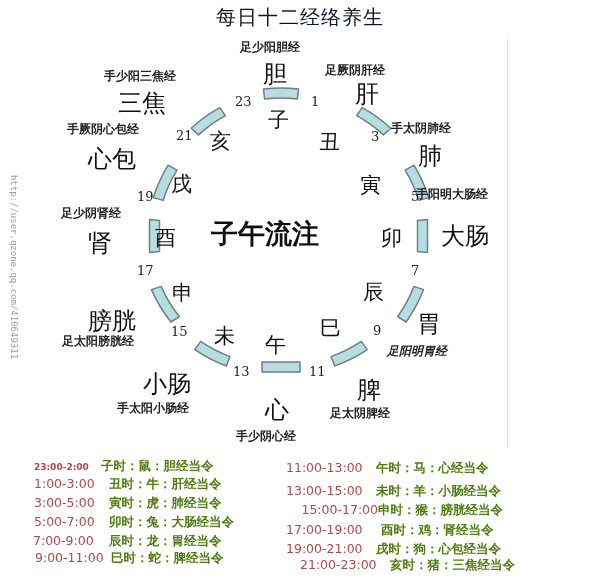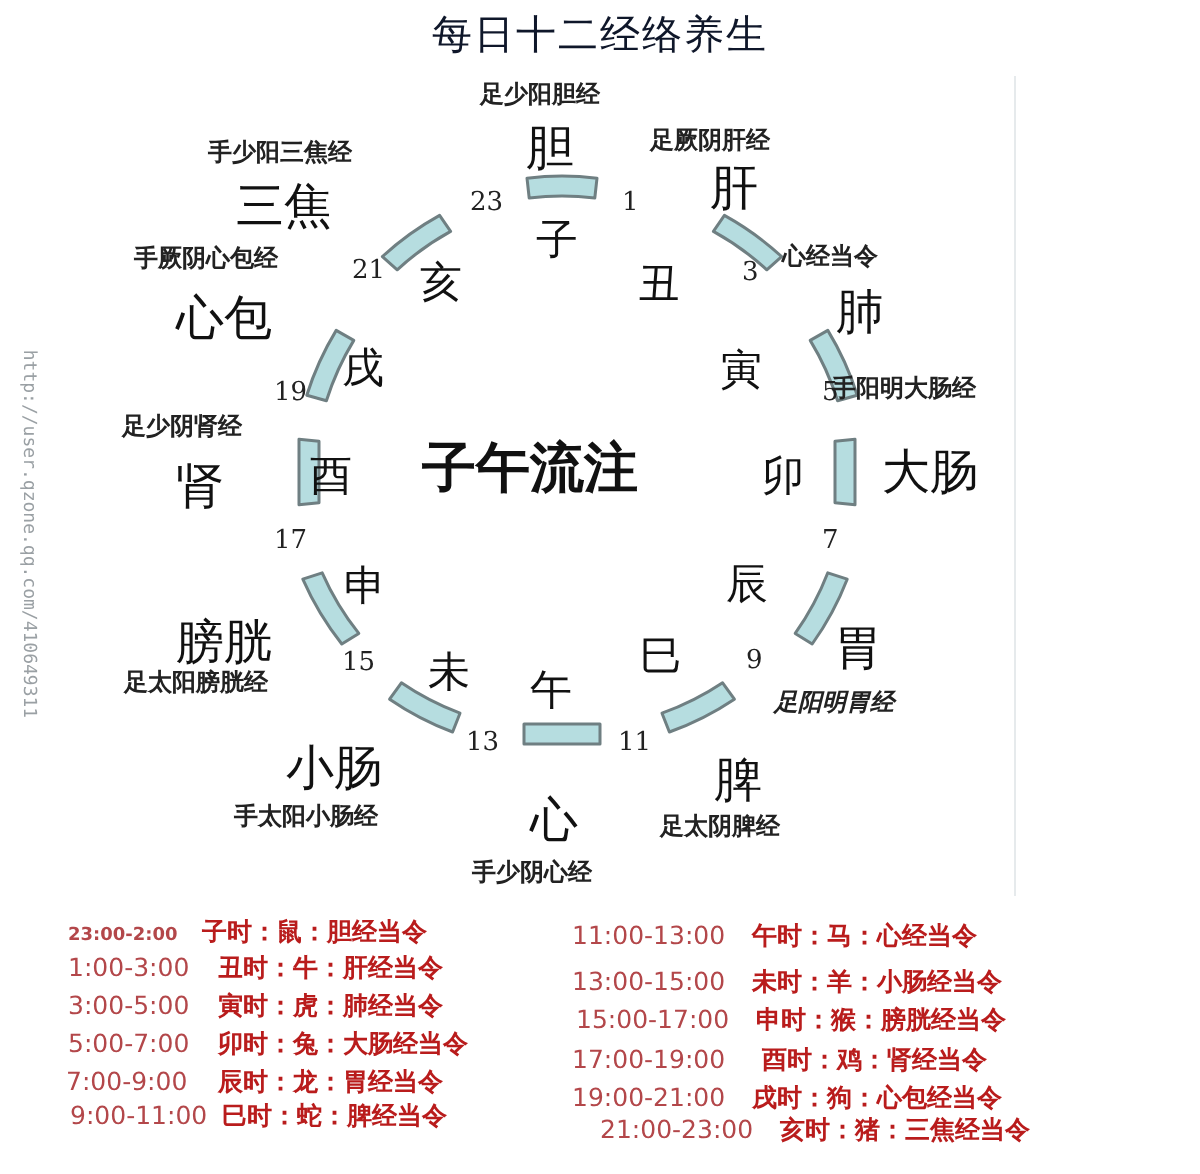--- a/index.html
+++ b/index.html
@@ -13,21 +13,21 @@
                font-family: "DejaVu Sans Mono", monospace; font-size: 9px; color: #9aa0a4;
                width: 220px; text-align: center; }
   .center { font-family: "DejaVu Serif", serif; font-size: 27px; font-weight: bold; color: #111; }
   .organ { font-family: "DejaVu Serif", serif; font-size: 24px; color: #111; }
   .branch { font-family: "DejaVu Serif", serif; font-size: 21px; color: #111; }
   .meridian { font-family: "DejaVu Sans", sans-serif; font-size: 12px; font-weight: bold; color: #222; }
   .hour { font-family: "DejaVu Serif", serif; font-size: 13px; color: #222; }
   svg.ring { position: absolute; left: 0; top: 0; }
   .tbl { font-size: 12.5px; }
   .tbl .time { color: #b3474a; display: inline-block; }
-  .tbl .desc { color: #b91c1c; font-weight: bold; display: inline-block; }
+  .tbl .desc { color: #4d7c0f; font-weight: bold; display: inline-block; }
   .row { position: absolute; white-space: nowrap; }
 </style>
 </head>
 <body>
 
 <div class="abs title">每日十二经络养生</div>
 <div class="abs frame-line"></div>
 <div class="abs watermark">http://user.qzone.qq.com/410649311</div>
 
 <svg class="ring" width="600" height="587">
@@ -76,21 +76,21 @@
 <div class="abs branch" style="left:155px; top:224px;">酉</div>
 <div class="abs branch" style="left:171px; top:170px;">戌</div>
 <div class="abs branch" style="left:210px; top:127px;">亥</div>
 
 <div class="abs meridian" style="left:240px; top:39px;">足少阳胆经</div>
 <div class="abs organ" style="left:263px; top:58px;">胆</div>
 
 <div class="abs meridian" style="left:325px; top:62px;">足厥阴肝经</div>
 <div class="abs organ" style="left:355px; top:78px;">肝</div>
 
-<div class="abs meridian" style="left:391px; top:120px;">心经当令</div>
+<div class="abs meridian" style="left:391px; top:120px;">手太阴肺经</div>
 <div class="abs organ" style="left:418px; top:140px;">肺</div>
 
 <div class="abs meridian" style="left:416px; top:186px;">手阳明大肠经</div>
 <div class="abs organ" style="left:441px; top:220px;">大肠</div>
 
 <div class="abs organ" style="left:417px; top:308px;">胃</div>
 <div class="abs meridian" style="left:387px; top:343px;font-style:italic;">足阳明胃经</div>
 
 <div class="abs organ" style="left:357px; top:374px;">脾</div>
 <div class="abs meridian" style="left:330px; top:405px;">足太阴脾经</div>
@@ -133,21 +133,21 @@
     <span class="time" style="width:76px;">9:00-11:00</span><span class="desc">巳时：蛇：脾经当令</span>
   </div>
 
   <div class="row" style="left:286px; top:460px;">
     <span class="time" style="width:90px;">11:00-13:00</span><span class="desc">午时：马：心经当令</span>
   </div>
   <div class="row" style="left:286px; top:483px;">
     <span class="time" style="width:90px;">13:00-15:00</span><span class="desc">未时：羊：小肠经当令</span>
   </div>
   <div class="row" style="left:288px; top:502px;">
-    <span class="time" style="width:90px;">15:00-17:00</span><span class="desc">申时：猴：膀胱经当令</span>
+    <span class="time" style="width:90px;text-align:right;">15:00-17:00</span><span class="desc">申时：猴：膀胱经当令</span>
   </div>
   <div class="row" style="left:286px; top:522px;">
     <span class="time" style="width:95px;">17:00-19:00</span><span class="desc">酉时：鸡：肾经当令</span>
   </div>
   <div class="row" style="left:286px; top:541px;">
     <span class="time" style="width:90px;">19:00-21:00</span><span class="desc">戌时：狗：心包经当令</span>
   </div>
   <div class="row" style="left:300px; top:557px;">
     <span class="time" style="width:90px;">21:00-23:00</span><span class="desc">亥时：猪：三焦经当令</span>
   </div>

